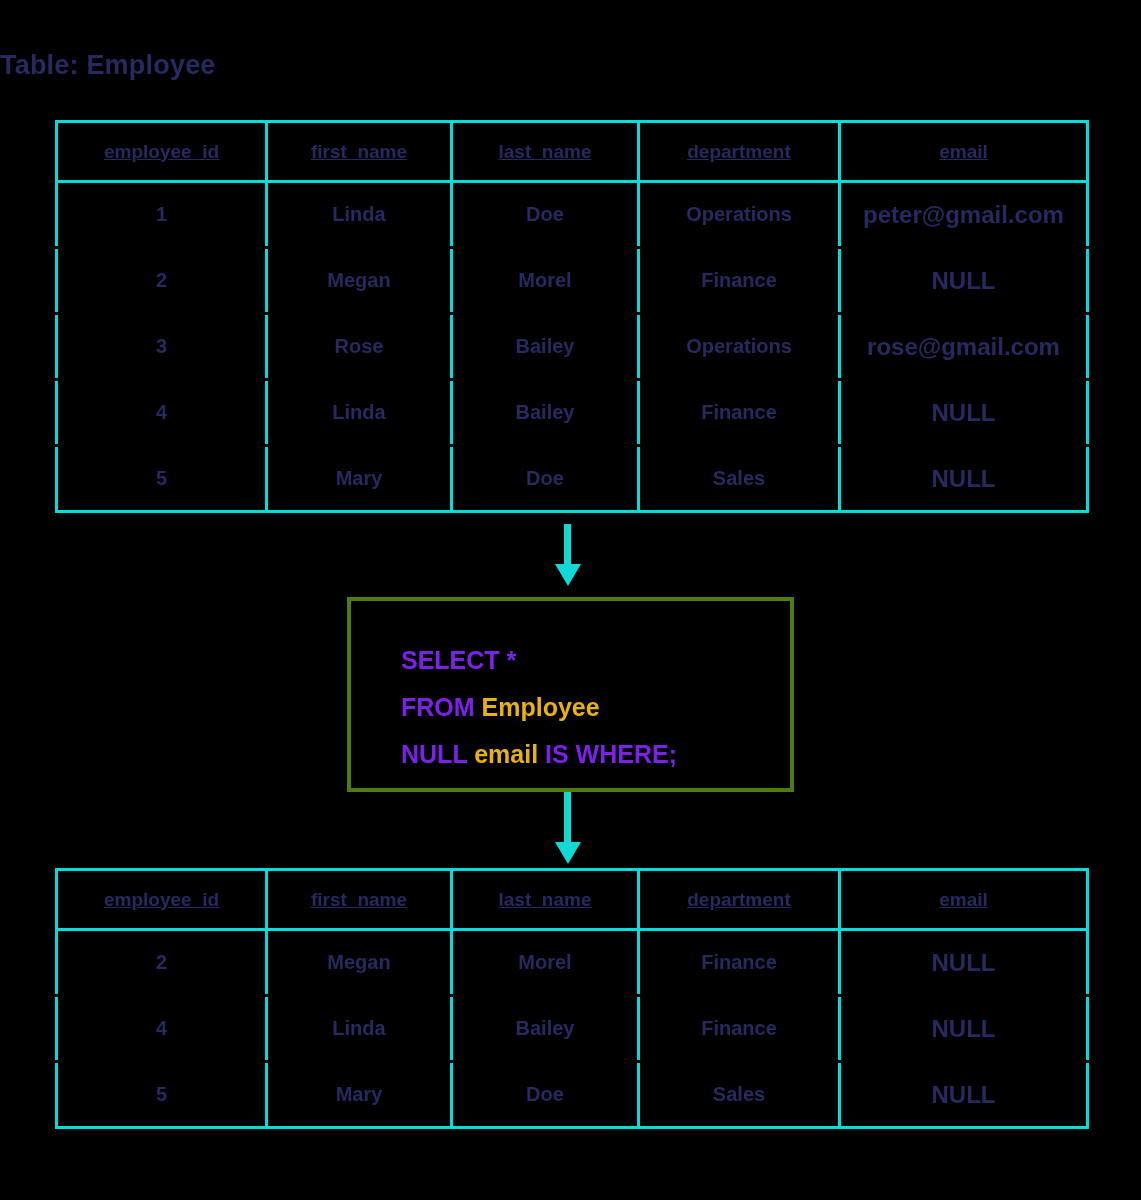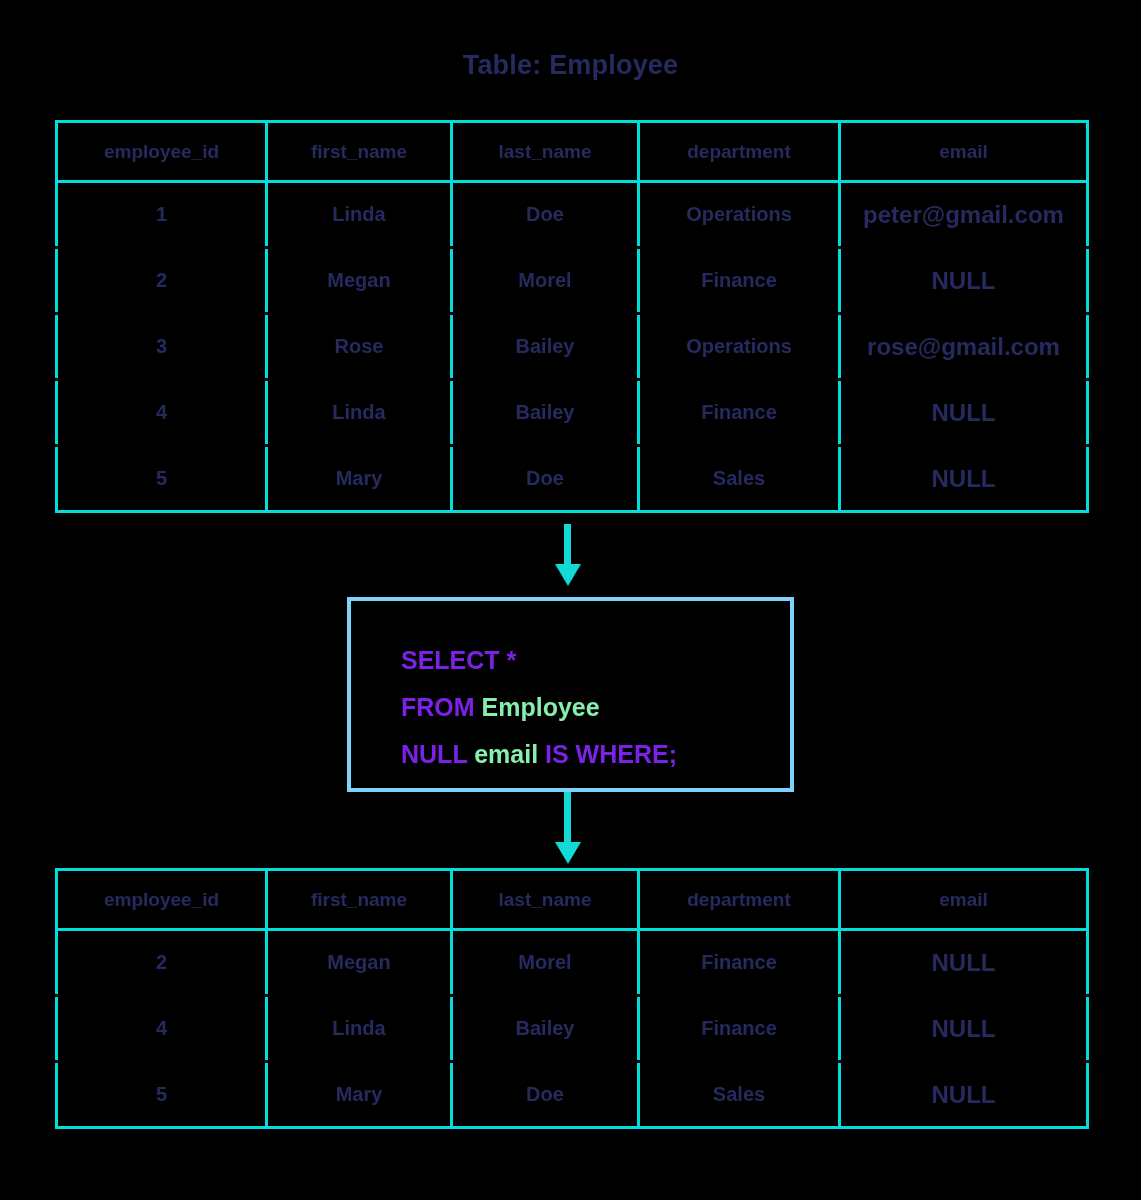--- a/index.html
+++ b/index.html
@@ -17,21 +17,20 @@
     font-family: "Liberation Sans", sans-serif;
     color: #262a5e;
   }
 
   
   .page-title {
     position: absolute;
     left: 0;
     top: 50px;
     width: 1141px;
-    text-align: center;
     font-size: 27px;
     font-weight: bold;
     color: #262a5e;
     letter-spacing: 0.2px;
   }
 
   
   .sql-table {
     position: absolute;
     border-collapse: collapse;
@@ -54,20 +53,21 @@
     text-align: center;
     color: #262a5e;
     background: #000000;
     vertical-align: middle;
   }
   .sql-table th {
     font-size: 19px;
     font-weight: bold;
     height: 60px;
     padding: 0 6px;
+    text-decoration: underline;
   }
   .sql-table td {
     font-size: 20px;
     font-weight: bold;
     padding: 0 6px;
   }
   .sql-table.top td { height: 66px; }
   .sql-table.bottom td { height: 66px; }
   .sql-table td.email-cell { font-size: 24px; }
 
@@ -116,32 +116,32 @@
   #arrow-bottom .shaft { height: 52px; }
   #arrow-bottom .head  { top: 50px; }
 
   
   .query-box {
     position: absolute;
     left: 347px;
     top: 597px;
     width: 447px;
     height: 195px;
-    border: 4px solid #7dd3fc;
+    border: 4px solid #4d7c0f;
     background: #000000;
     padding: 36px 0 0 50px;
   }
   .query-line {
     font-size: 25px;
     font-weight: bold;
     line-height: 1.88;
     white-space: nowrap;
   }
   .kw  { color: #7c22e8; }
-  .idf { color: #86efac; }
+  .idf { color: #eab308; }
 </style>
 </head>
 <body>
 
 <div class="page-title">Table: Employee</div>
 
 <table class="sql-table top">
   <colgroup>
     <col class="col-id">
       <col class="col-first">

